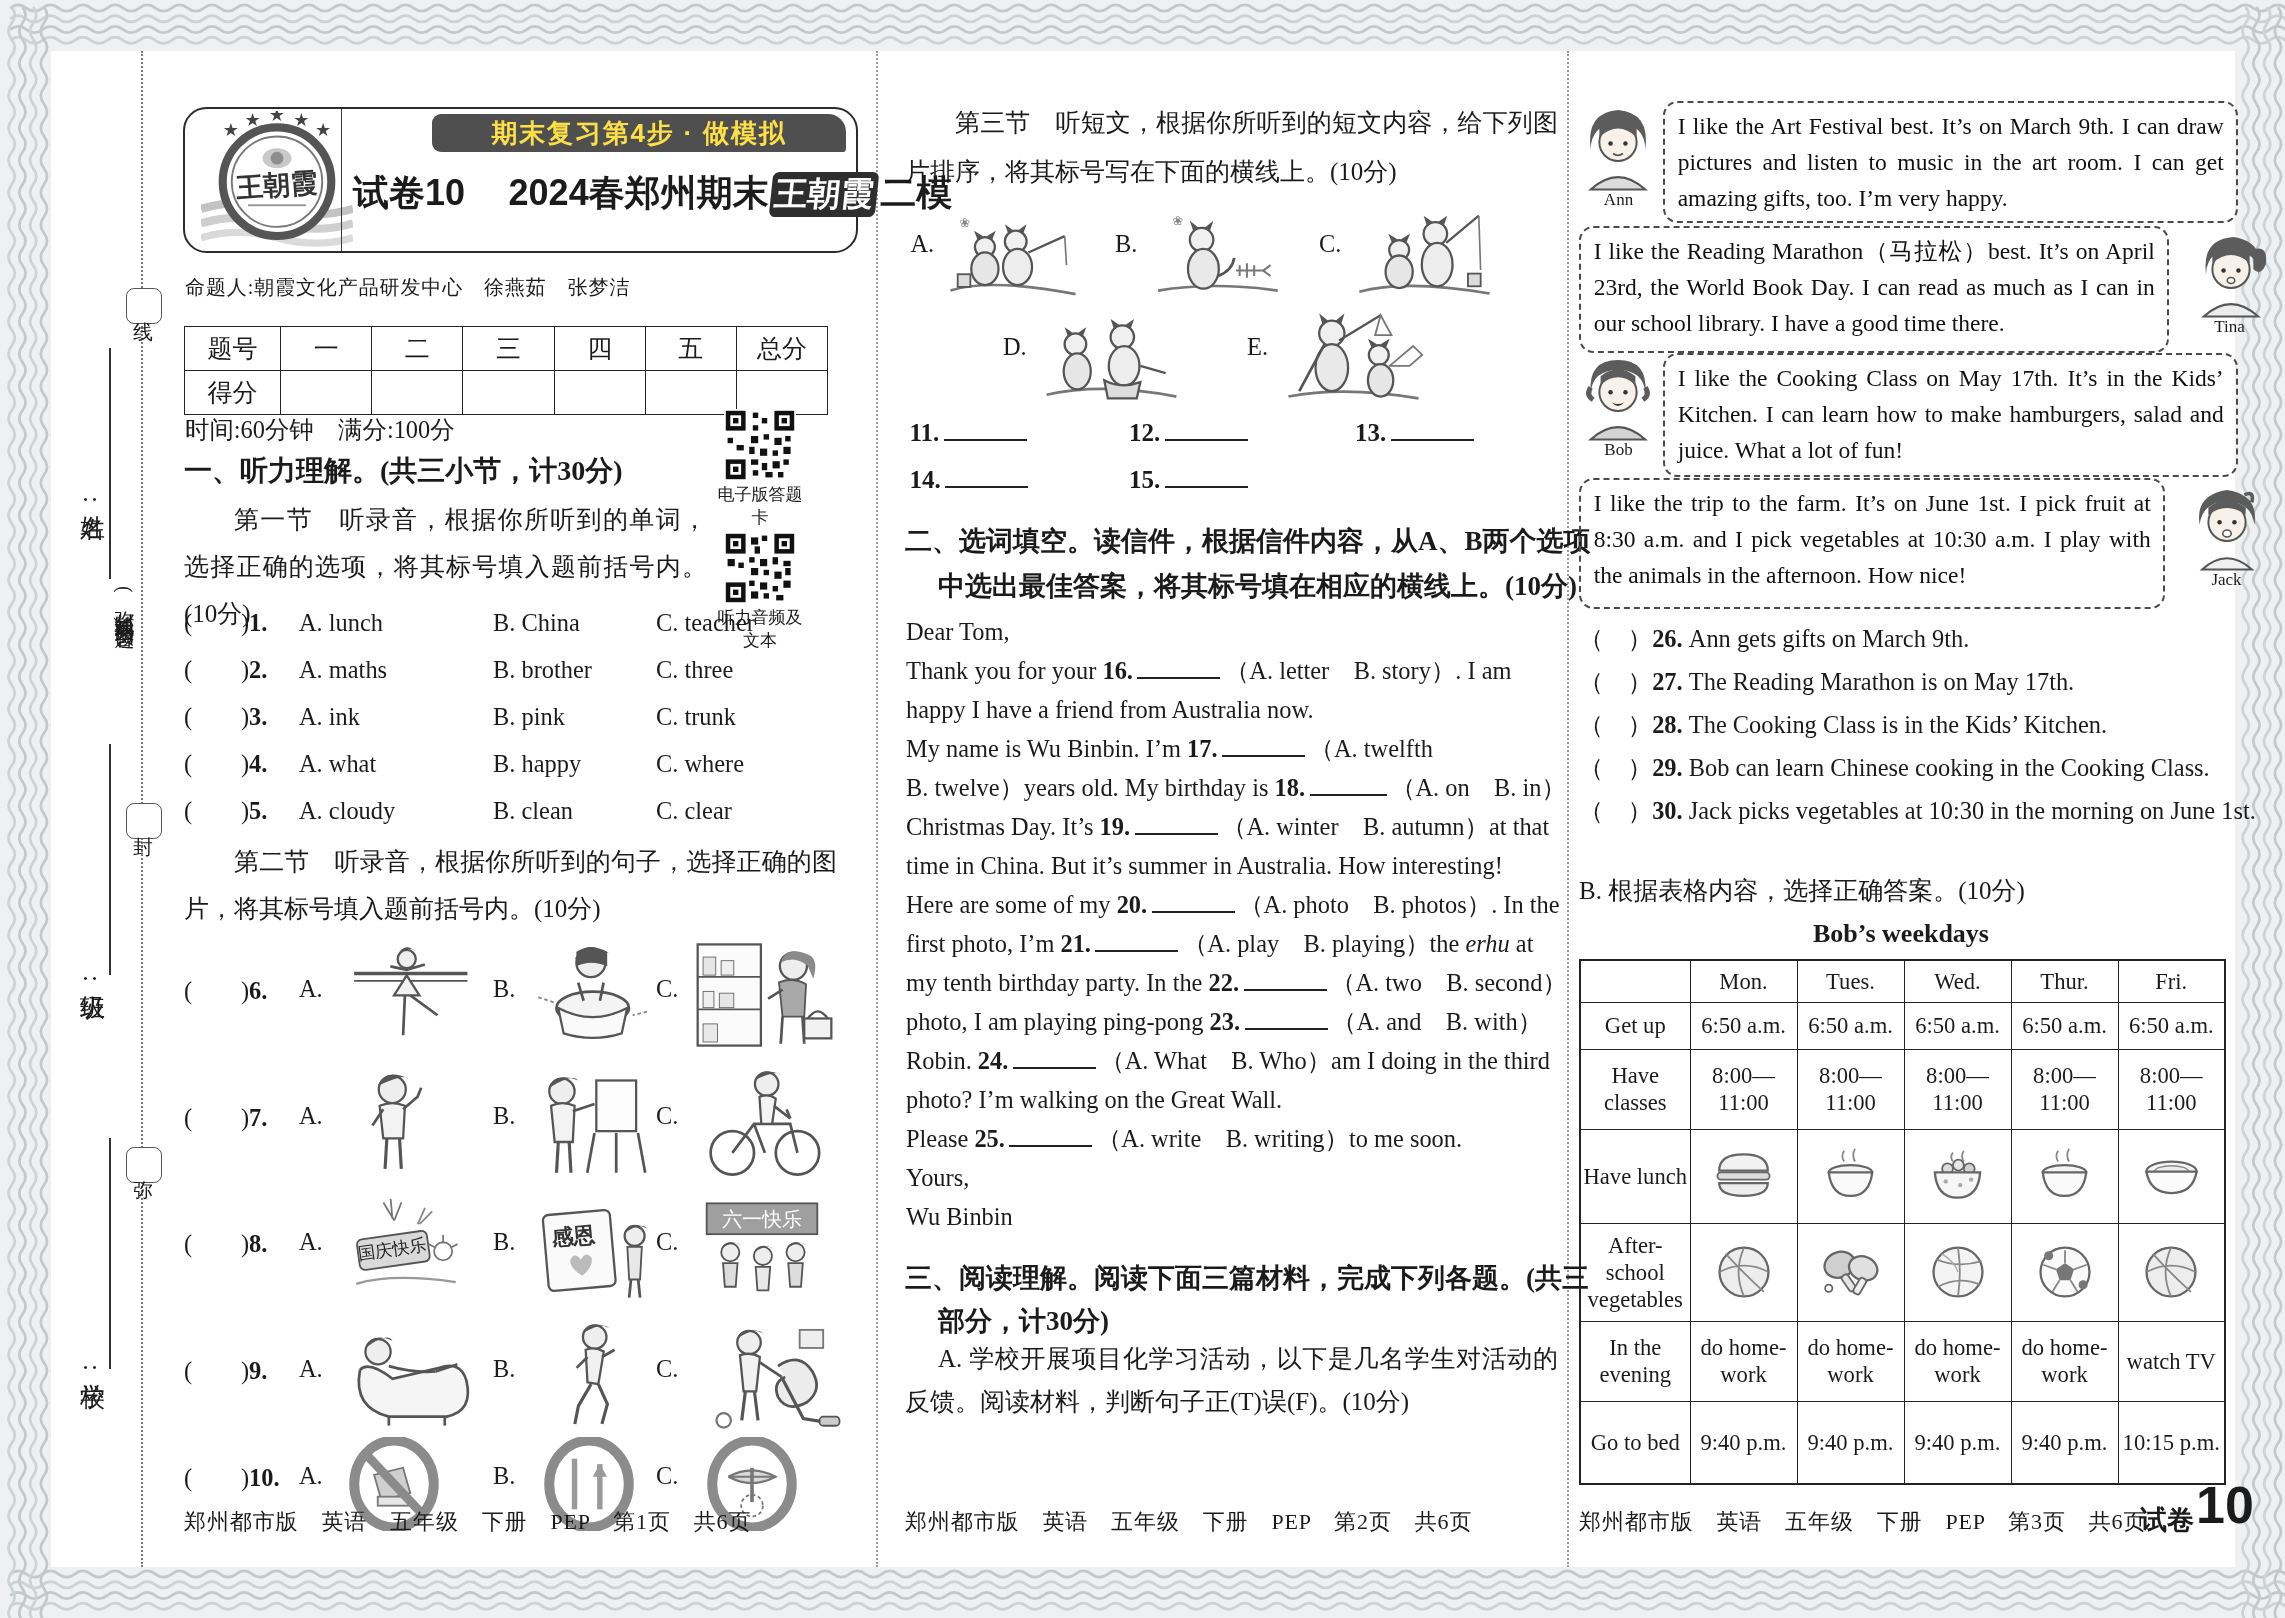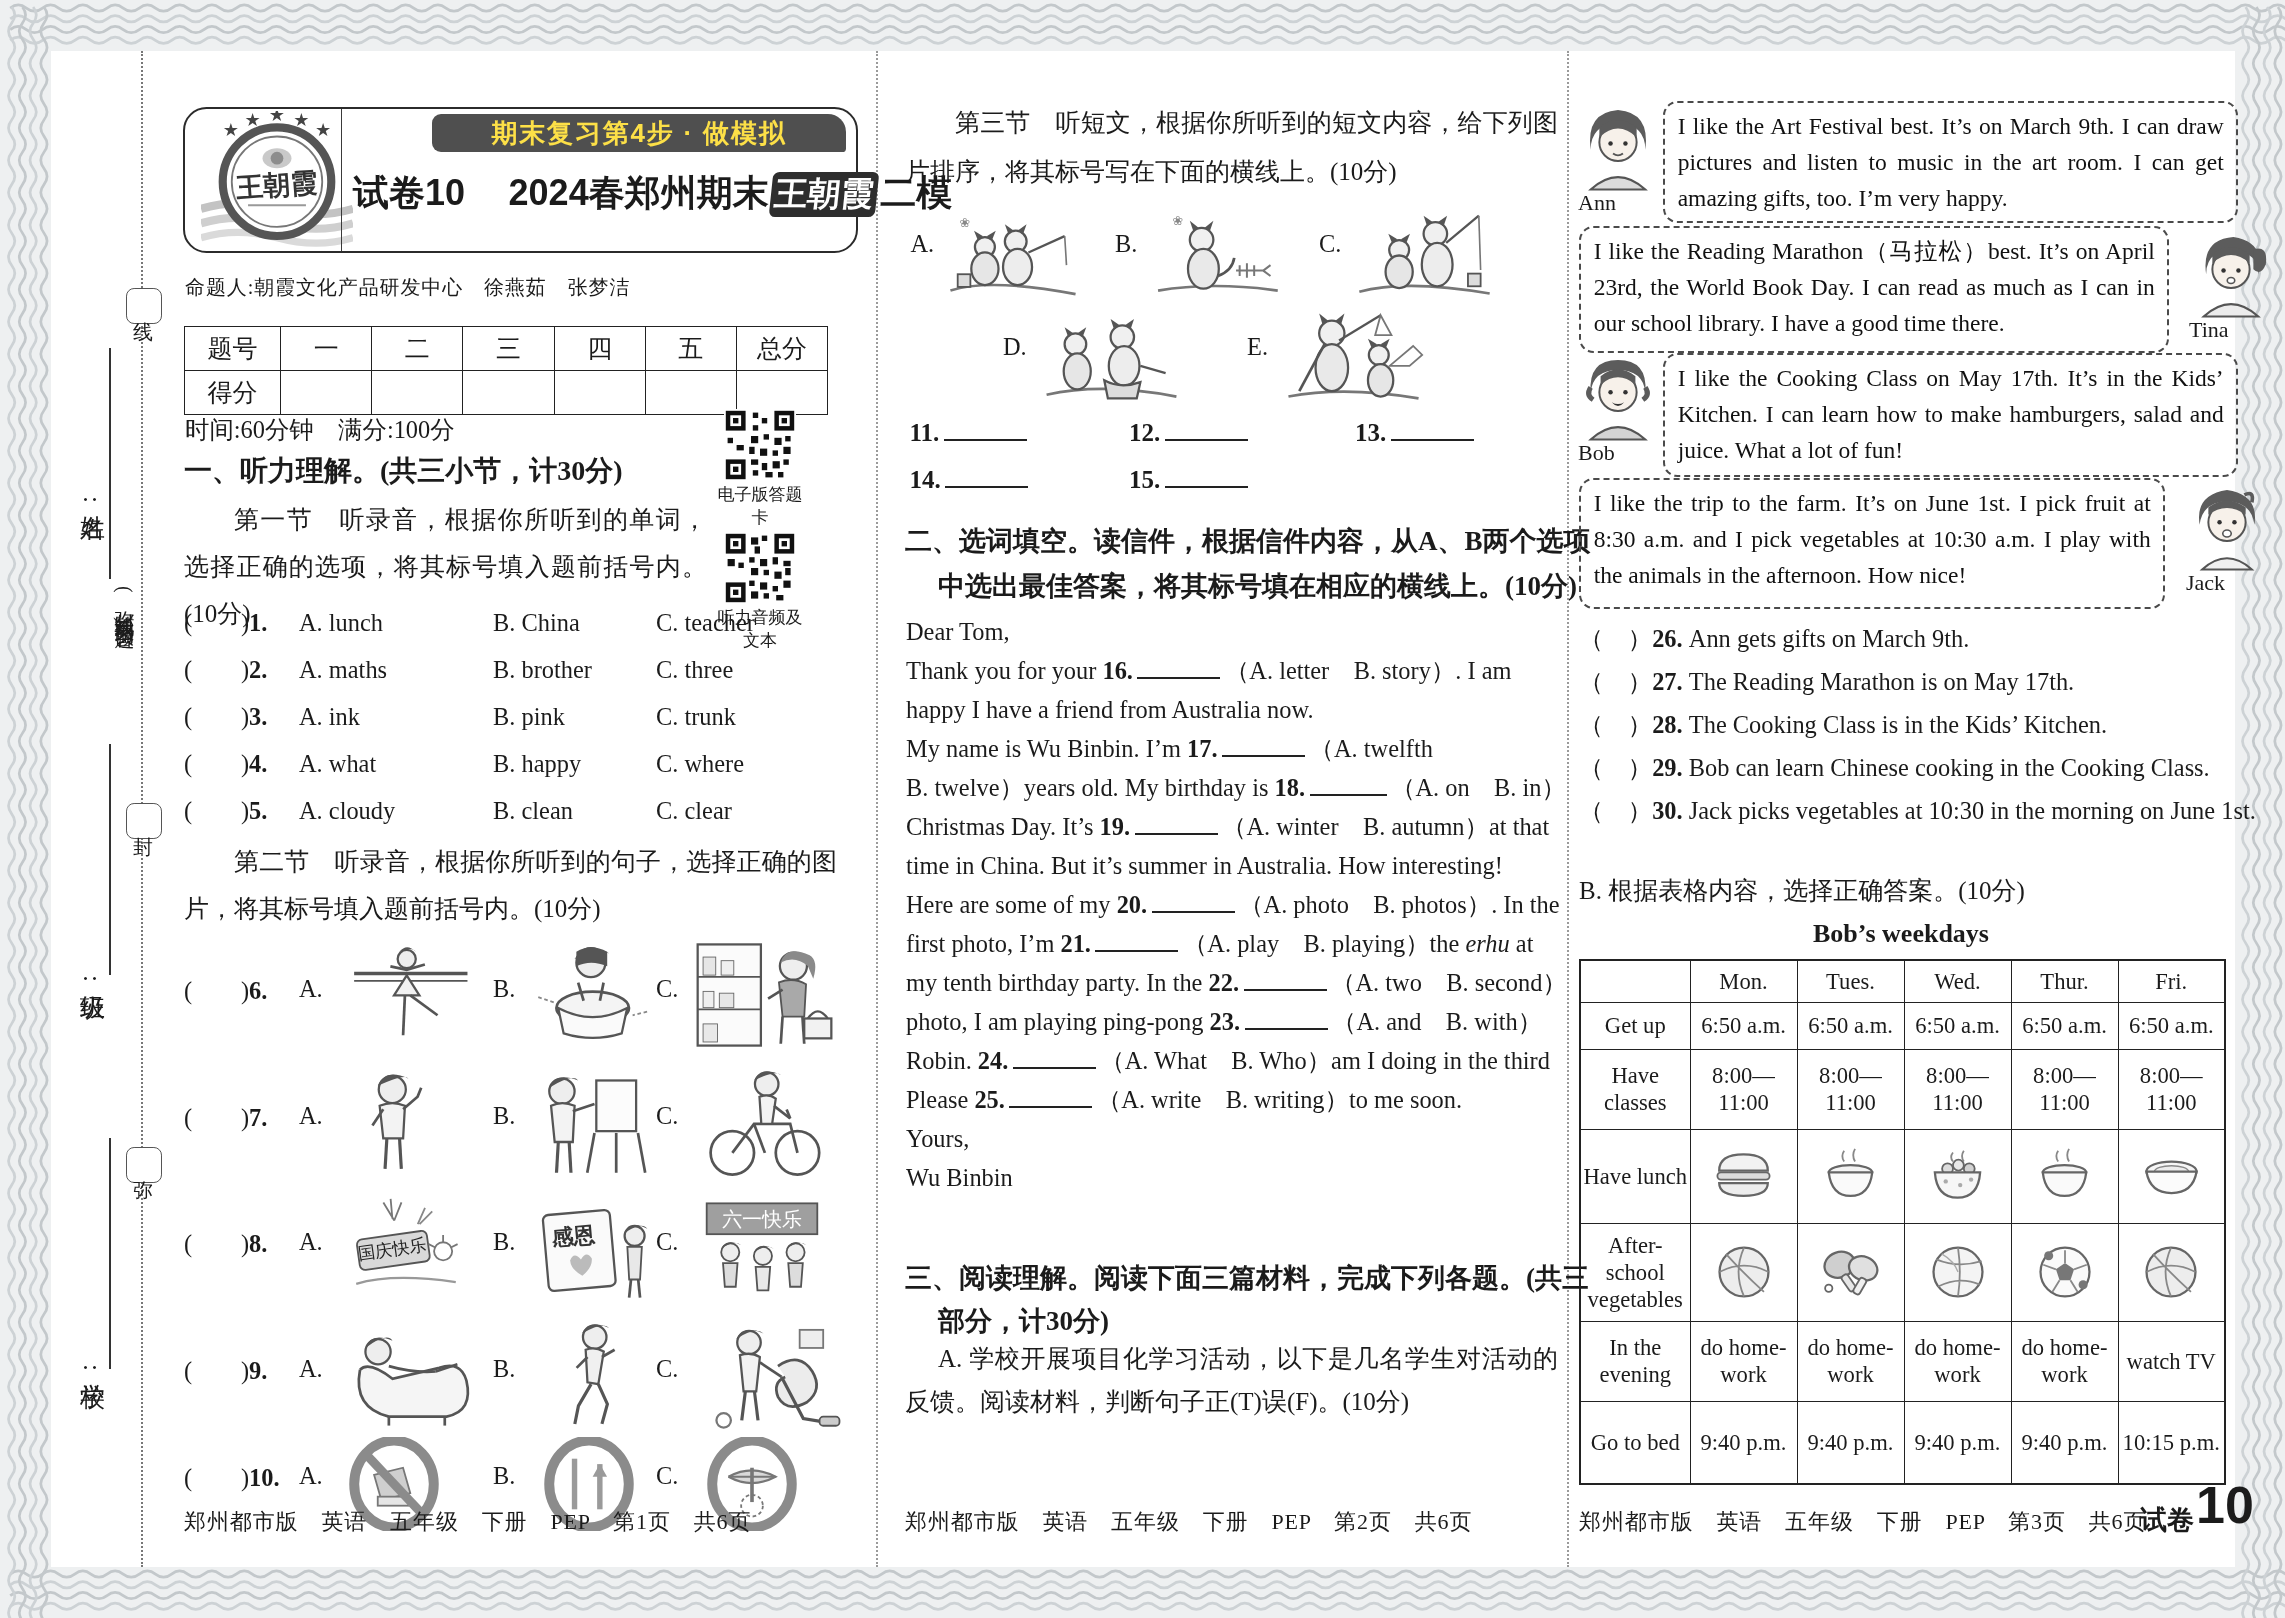--- a/index.html
+++ b/index.html
@@ -32,21 +32,21 @@
   .hang{padding-left:33px;text-indent:-33px}
   .qrow{position:absolute;height:47px;line-height:47px;font-size:24.4px;white-space:nowrap}
   .qrow .qa{position:absolute;left:115px}.qrow .qb{position:absolute;left:309px}.qrow .qc{position:absolute;left:472px}
   .prow{position:absolute;left:184px;width:671px}
   .prow .lab{position:absolute;font-size:24.4px}
   .blank{display:inline-block;width:83px;height:1em;border-bottom:2.2px solid #222;margin:0 4.5px;vertical-align:baseline}
   .blank.sm{width:77px}
   .letter p{margin:0;height:39px;line-height:39px;font-size:24.4px;white-space:nowrap}
   .dashbox{position:absolute;border:2.2px dashed #4a4a4a;border-radius:14.5px;font-size:23.5px;line-height:36px;
            text-align:justify;padding:5.4px 12.7px;color:#111}
-  .avlab{position:absolute;font-size:22px;width:81px}
+  .avlab{position:absolute;font-size:17px;text-align:center;width:81px}
   .tf{font-size:24.4px;line-height:43px;white-space:nowrap}
   table.wk{border-collapse:collapse;table-layout:fixed;width:644px;font-size:22.6px;border:2.7px solid #222}
   table.wk td{border:1.8px solid #222;text-align:center;vertical-align:middle;padding:0.9px 1.8px;line-height:27px}
   .foot{position:absolute;font-size:22px;text-align:left;letter-spacing:0.9px;white-space:nowrap}
   svg{display:block}
   .wavesvg{position:absolute;pointer-events:none}
 </style>
 </head>
 <body>
 
@@ -560,20 +560,21 @@
     <p><span>happy I have a friend from Australia now.</span></p>
     <p><span>My  name  is  Wu  Binbin.  I’m  </span><b>17.</b><span class="blank"></span><span>（A. twelfth</span></p>
     <p><span>B. twelve）years old. My birthday is </span><b>18.</b><span class="blank sm"></span><span>（A. on　B. in）</span></p>
     <p><span>Christmas Day. It’s </span><b>19.</b><span class="blank"></span><span>（A. winter　B. autumn）at that</span></p>
     <p><span>time in China. But it’s summer in Australia. How interesting!</span></p>
     <p><span>Here are some of my </span><b>20.</b><span class="blank"></span><span>（A. photo　B. photos）. In the</span></p>
     <p><span>first photo, I’m </span><b>21.</b><span class="blank"></span><span>（A. play　B. playing）the </span><i>erhu</i><span> at</span></p>
     <p><span>my tenth birthday party. In the </span><b>22.</b><span class="blank"></span><span>（A. two　B. second）</span></p>
     <p><span>photo, I am playing ping-pong </span><b>23.</b><span class="blank"></span><span>（A. and　B. with）</span></p>
     <p><span>Robin. </span><b>24.</b><span class="blank"></span><span>（A. What　B. Who）am I doing in the third</span></p>
+    <p><span>photo? I’m walking on the Great Wall.</span></p>
     <p><span>Please </span><b>25.</b><span class="blank"></span><span>（A. write　B. writing）to me soon.</span></p>
     <p><span>Yours,</span></p>
     <p><span>Wu Binbin</span></p>
   </div>
 
   <div class="abs h1 hang" style="left:905px;top:1257px;width:653px;font-size:27px;line-height:43px">三、阅读理解。阅读下面三篇材料，完成下列各题。(共三部分，计30分)</div>
 
   <div class="abs para" style="left:905px;top:1337px;width:653px;line-height:43px;text-indent:33px">A. 学校开展项目化学习活动，以下是几名学生对活动的反馈。阅读材料，判断句子正(T)误(F)。(10分)</div>
 
   <div class="foot" style="left:905px;top:1507px;width:653px">郑州都市版　英语　五年级　下册　PEP　第2页　共6页</div>

